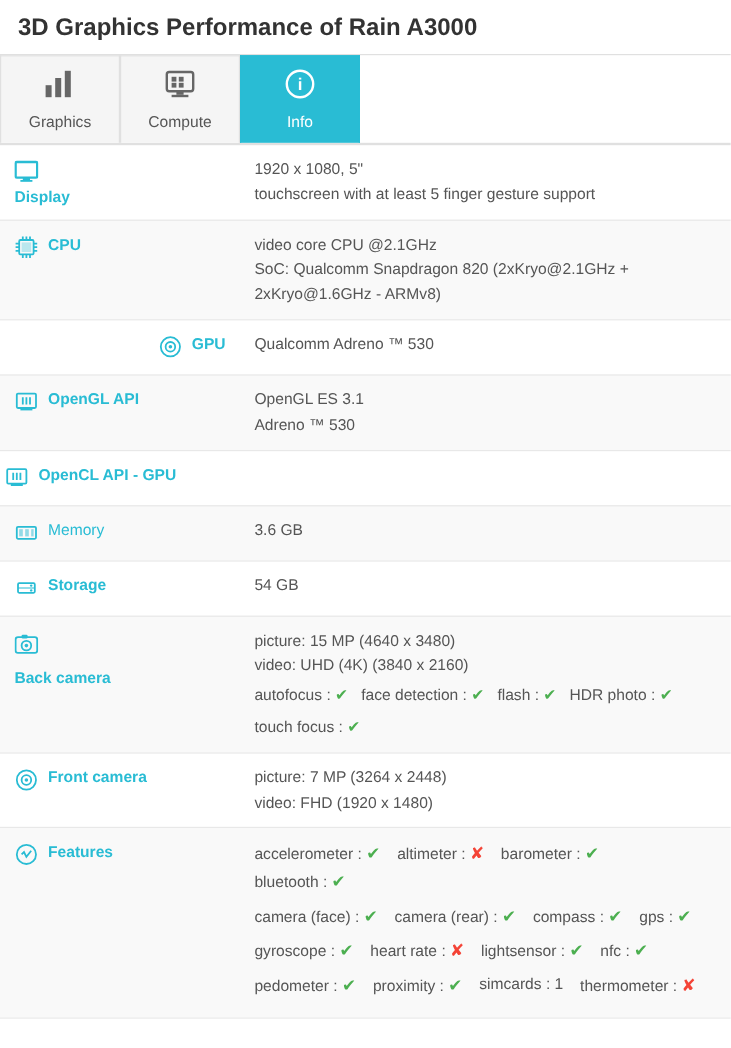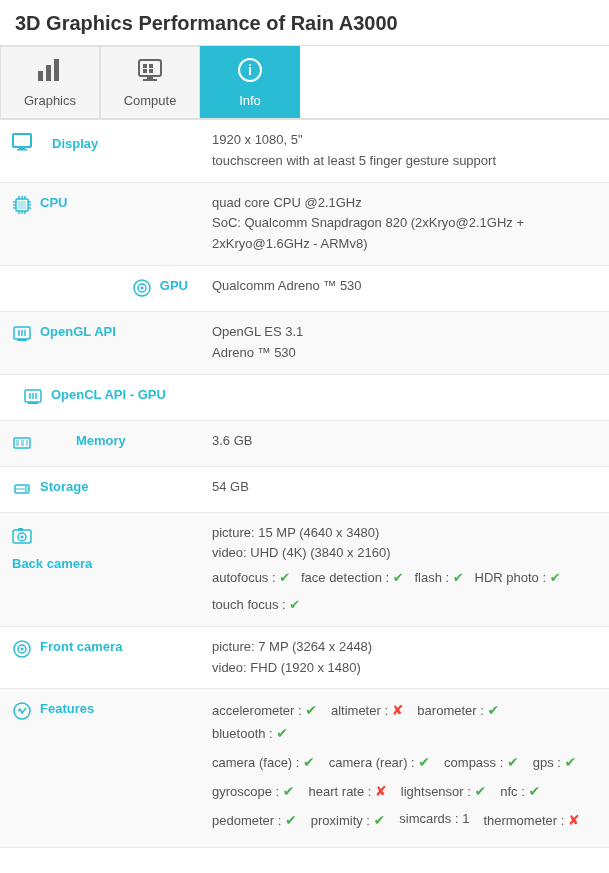--- a/index.html
+++ b/index.html
@@ -99,21 +99,21 @@
       </svg>
     </div>
     <div class="tab-label">Info</div>
   </div>
 </div>
 
 <table class="info-table">
   <tbody id="table-body">
       <tr>
         <td style="width: 200px; vertical-align: top; padding-top: 12px; padding-left: 12px;">
-          <div style="display: flex; align-items: center; gap: 20px;">
+          <div style="display: flex; align-items: flex-start; gap: 0; flex-direction: column;">
             <span><svg width="20" height="20" viewBox="0 0 20 20">
                 <rect x="1" y="2" width="18" height="13" rx="1" fill="none" stroke="#29bcd4" stroke-width="2"></rect>
                 <rect x="7" y="15" width="6" height="2" fill="#29bcd4"></rect>
                 <rect x="5" y="17" width="10" height="1.5" fill="#29bcd4"></rect>
               </svg></span>
             <span style="color: rgb(41, 188, 212); font-weight: bold;">Display</span>
           </div>
         </td>
         <td style="color: rgb(85, 85, 85); line-height: 1.6; padding: 10px 12px;">
           <div>1920 x 1080, 5"</div>
@@ -136,21 +136,21 @@
                 <line x1="1" y1="10" x2="4" y2="10" stroke="#29bcd4" stroke-width="1.5"></line>
                 <line x1="1" y1="13" x2="4" y2="13" stroke="#29bcd4" stroke-width="1.5"></line>
                 <line x1="16" y1="7" x2="19" y2="7" stroke="#29bcd4" stroke-width="1.5"></line>
                 <line x1="16" y1="10" x2="19" y2="10" stroke="#29bcd4" stroke-width="1.5"></line>
                 <line x1="16" y1="13" x2="19" y2="13" stroke="#29bcd4" stroke-width="1.5"></line>
               </svg></span>
             <span style="color: rgb(41, 188, 212); font-weight: bold; text-align: right;">CPU</span>
           </div>
         </td>
         <td style="color: rgb(85, 85, 85); line-height: 1.6; padding: 10px 12px;">
-          <div>quad core CPU @2.1GHz</div>
+          <div>video core CPU @2.1GHz</div>
           <div>SoC: Qualcomm Snapdragon 820 (2xKryo@2.1GHz + 2xKryo@1.6GHz - ARMv8)</div>
         </td>
       </tr>
       <tr>
         <td style="width: 200px; vertical-align: top; padding-top: 12px; padding-left: 12px;">
           <div style="display: flex; align-items: flex-start; gap: 8px; justify-content: flex-end;">
             <span><svg width="20" height="20" viewBox="0 0 20 20">
                 <circle cx="10" cy="10" r="8" fill="none" stroke="#29bcd4" stroke-width="1.5"></circle>
                 <circle cx="10" cy="10" r="4" fill="none" stroke="#29bcd4" stroke-width="1.5"></circle>
                 <circle cx="10" cy="10" r="1.5" fill="#29bcd4"></circle>
@@ -174,21 +174,21 @@
               </svg></span>
             <span style="color: rgb(41, 188, 212); font-weight: bold;">OpenGL API</span>
           </div>
         </td>
         <td style="color: rgb(85, 85, 85); line-height: 1.6; padding: 10px 12px;">
           <div>OpenGL ES 3.1</div>
           <div>Adreno ™ 530</div>
         </td>
       </tr>
       <tr>
-        <td style="width: 200px; vertical-align: top; padding-top: 12px; padding-left: 23px;">
+        <td style="width: 200px; vertical-align: top; padding-top: 12px; padding-left: 4px;">
           <div style="display: flex; align-items: flex-start; gap: 8px;">
             <span><svg width="20" height="20" viewBox="0 0 20 20">
                 <rect x="2" y="3" width="16" height="12" rx="1" fill="none" stroke="#29bcd4" stroke-width="1.5"></rect>
                 <rect x="5" y="15" width="10" height="2" fill="#29bcd4"></rect>
                 <line x1="7" y1="6" x2="7" y2="12" stroke="#29bcd4" stroke-width="1.5"></line>
                 <line x1="10" y1="6" x2="10" y2="12" stroke="#29bcd4" stroke-width="1.5"></line>
                 <line x1="13" y1="6" x2="13" y2="12" stroke="#29bcd4" stroke-width="1.5"></line>
               </svg></span>
             <span style="color: rgb(41, 188, 212); font-weight: bold;">OpenCL API - GPU</span>
           </div>
@@ -197,21 +197,21 @@
       </tr>
       <tr>
         <td style="width: 200px; vertical-align: top; padding-top: 12px; padding-left: 12px;">
           <div style="display: flex; align-items: flex-start; gap: 8px;">
             <span><svg width="20" height="20" viewBox="0 0 20 20">
                 <rect x="2" y="5" width="16" height="10" rx="1" fill="none" stroke="#29bcd4" stroke-width="1.5"></rect>
                 <rect x="4" y="7" width="3" height="6" fill="#29bcd4" opacity="0.5"></rect>
                 <rect x="9" y="7" width="3" height="6" fill="#29bcd4" opacity="0.5"></rect>
                 <rect x="14" y="7" width="2" height="6" fill="#29bcd4" opacity="0.5"></rect>
               </svg></span>
-            <span style="color: rgb(41, 188, 212); font-weight: bold; margin-left: 36px;">Memory</span>
+            <span style="color: rgb(41, 188, 212); font-weight: normal;">Memory</span>
           </div>
         </td>
         <td style="color: rgb(85, 85, 85); line-height: 1.6; padding: 10px 12px;">
           <div>3.6 GB</div>
         </td>
       </tr>
       <tr>
         <td style="width: 200px; vertical-align: top; padding-top: 12px; padding-left: 12px;">
           <div style="display: flex; align-items: flex-start; gap: 8px;">
             <span><svg width="20" height="20" viewBox="0 0 20 20">

